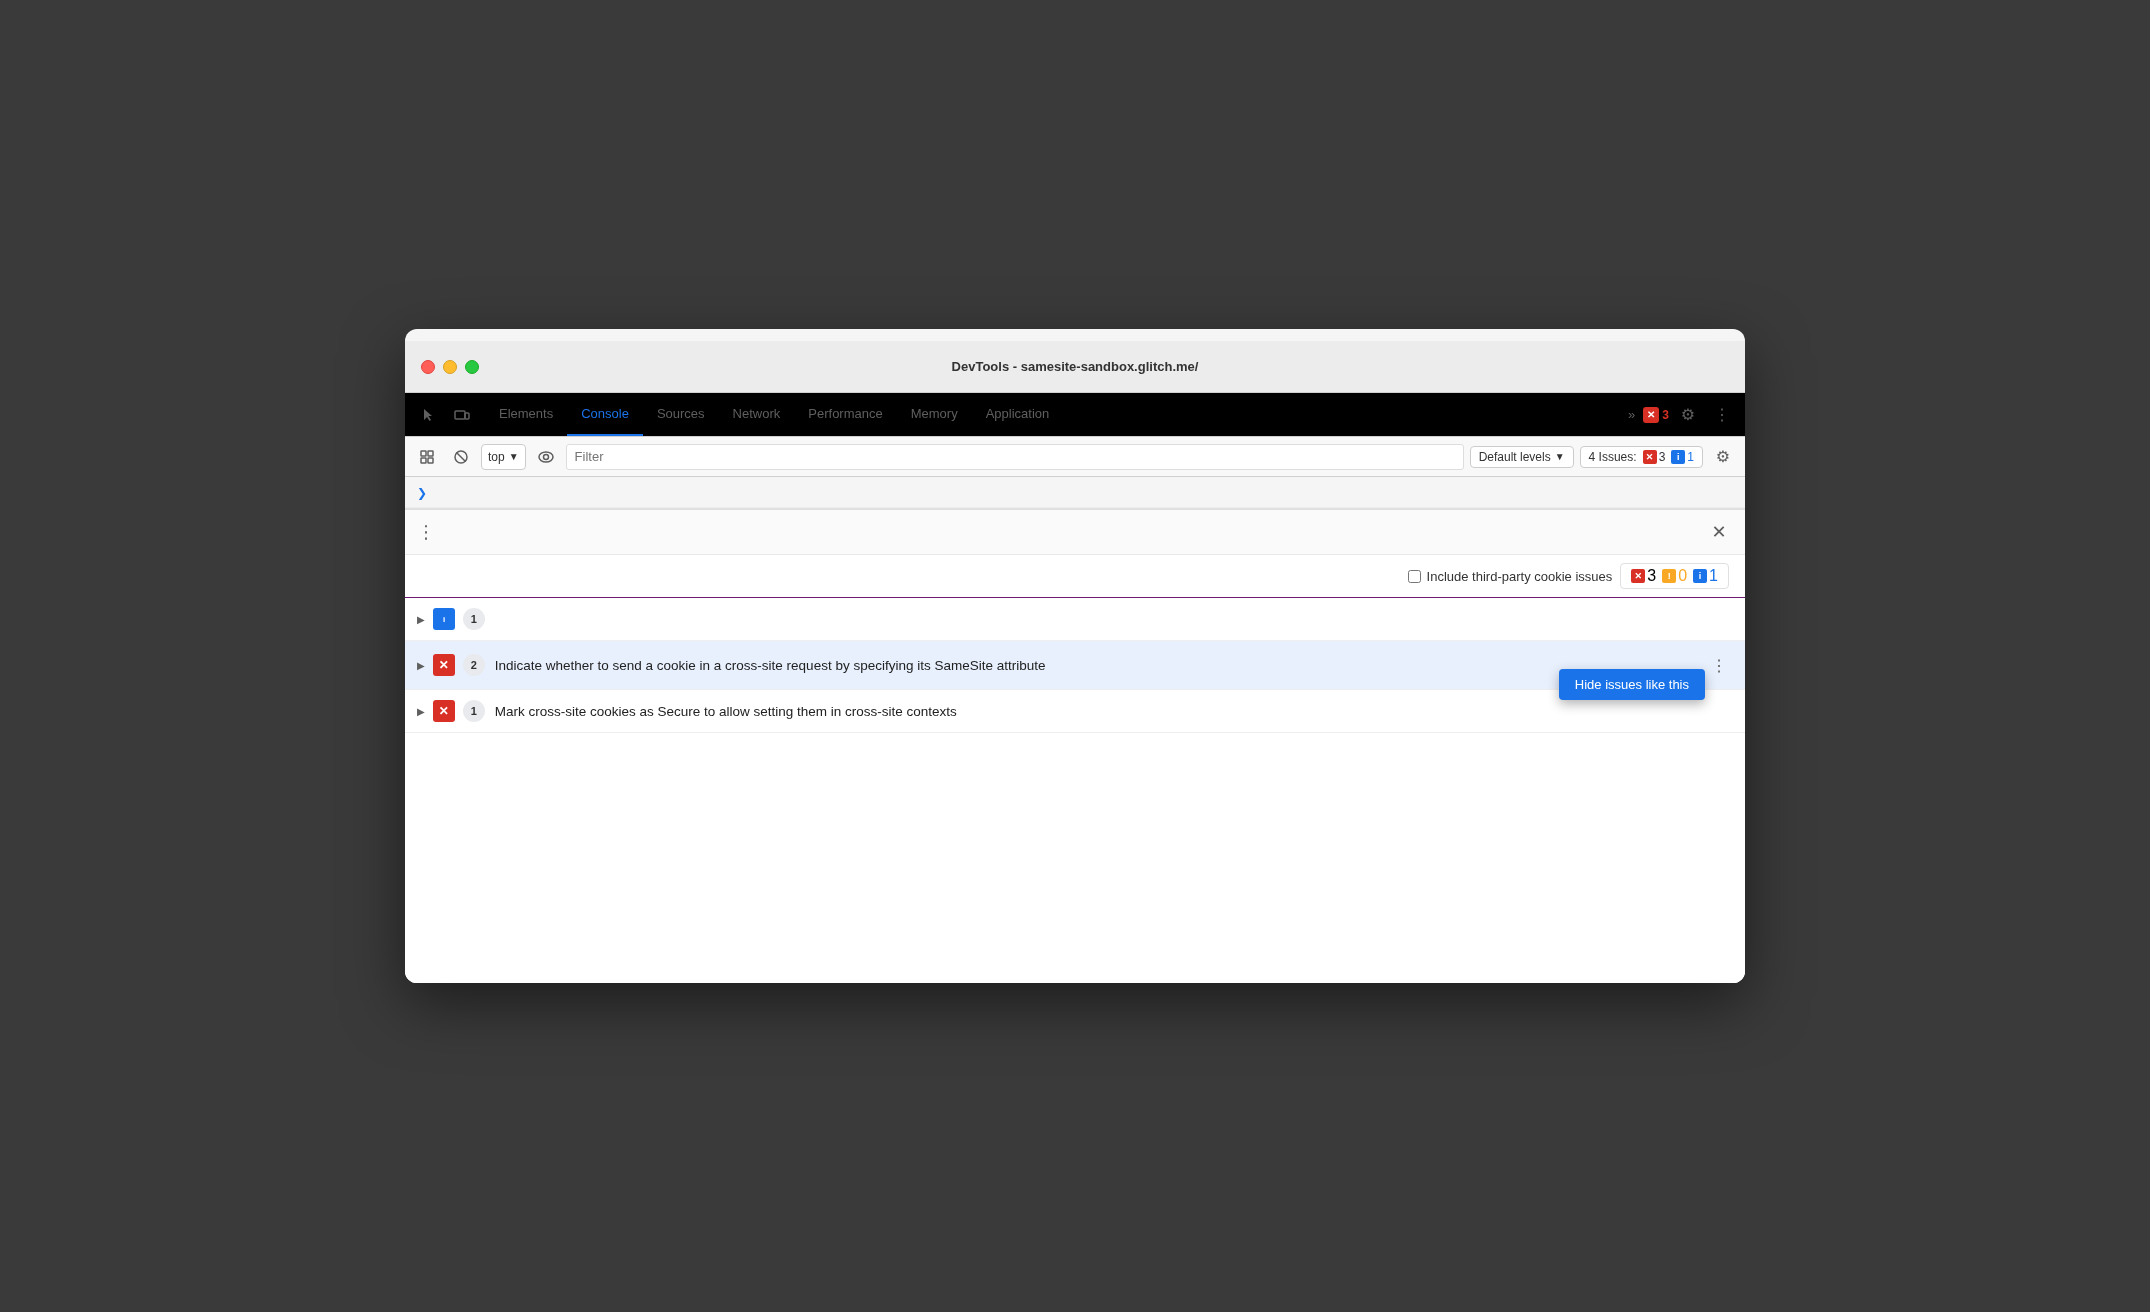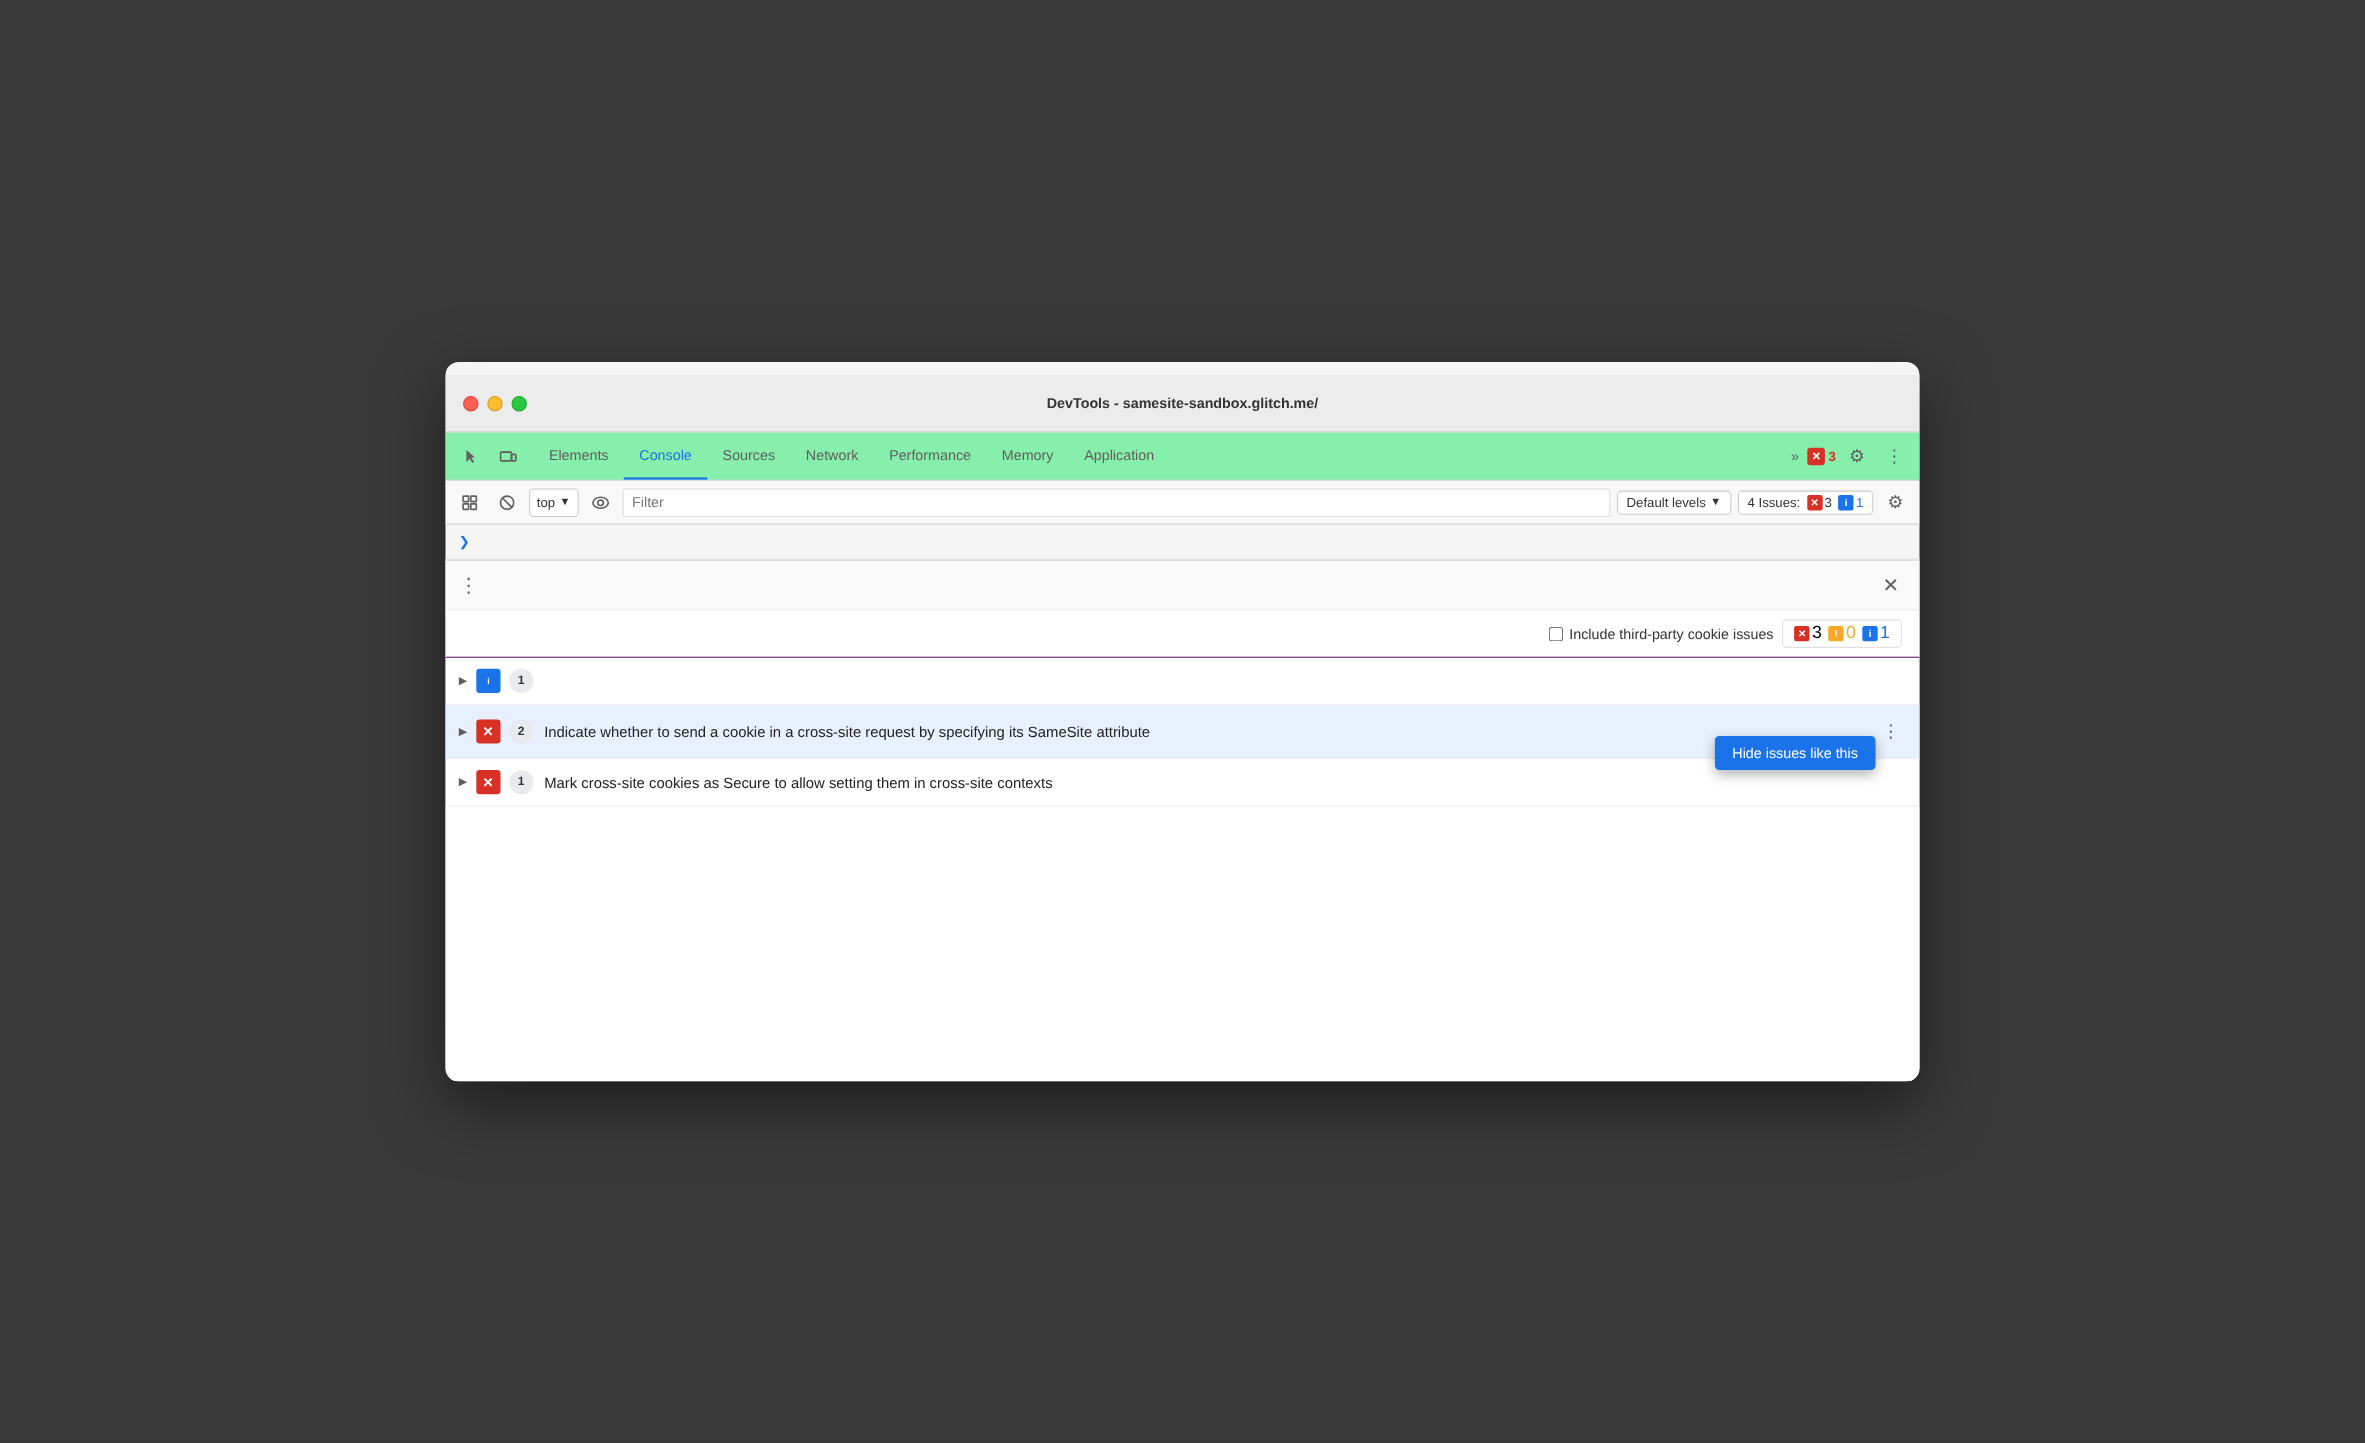--- a/index.html
+++ b/index.html
@@ -52,21 +52,21 @@
     .traffic-light.maximize { background: #28c840; border: 1px solid #1aac29; }
 
     .title-bar-text {
       font-size: 13px;
       font-weight: 600;
       color: #333;
     }
 
     
     .devtools-tabs {
-      background: #86efac;
+      background: #000000;
       border-bottom: 1px solid #d0d0d0;
       display: flex;
       align-items: center;
       height: 44px;
       padding: 0 8px;
     }
 
     .tab-icons {
       display: flex;
       gap: 4px;

